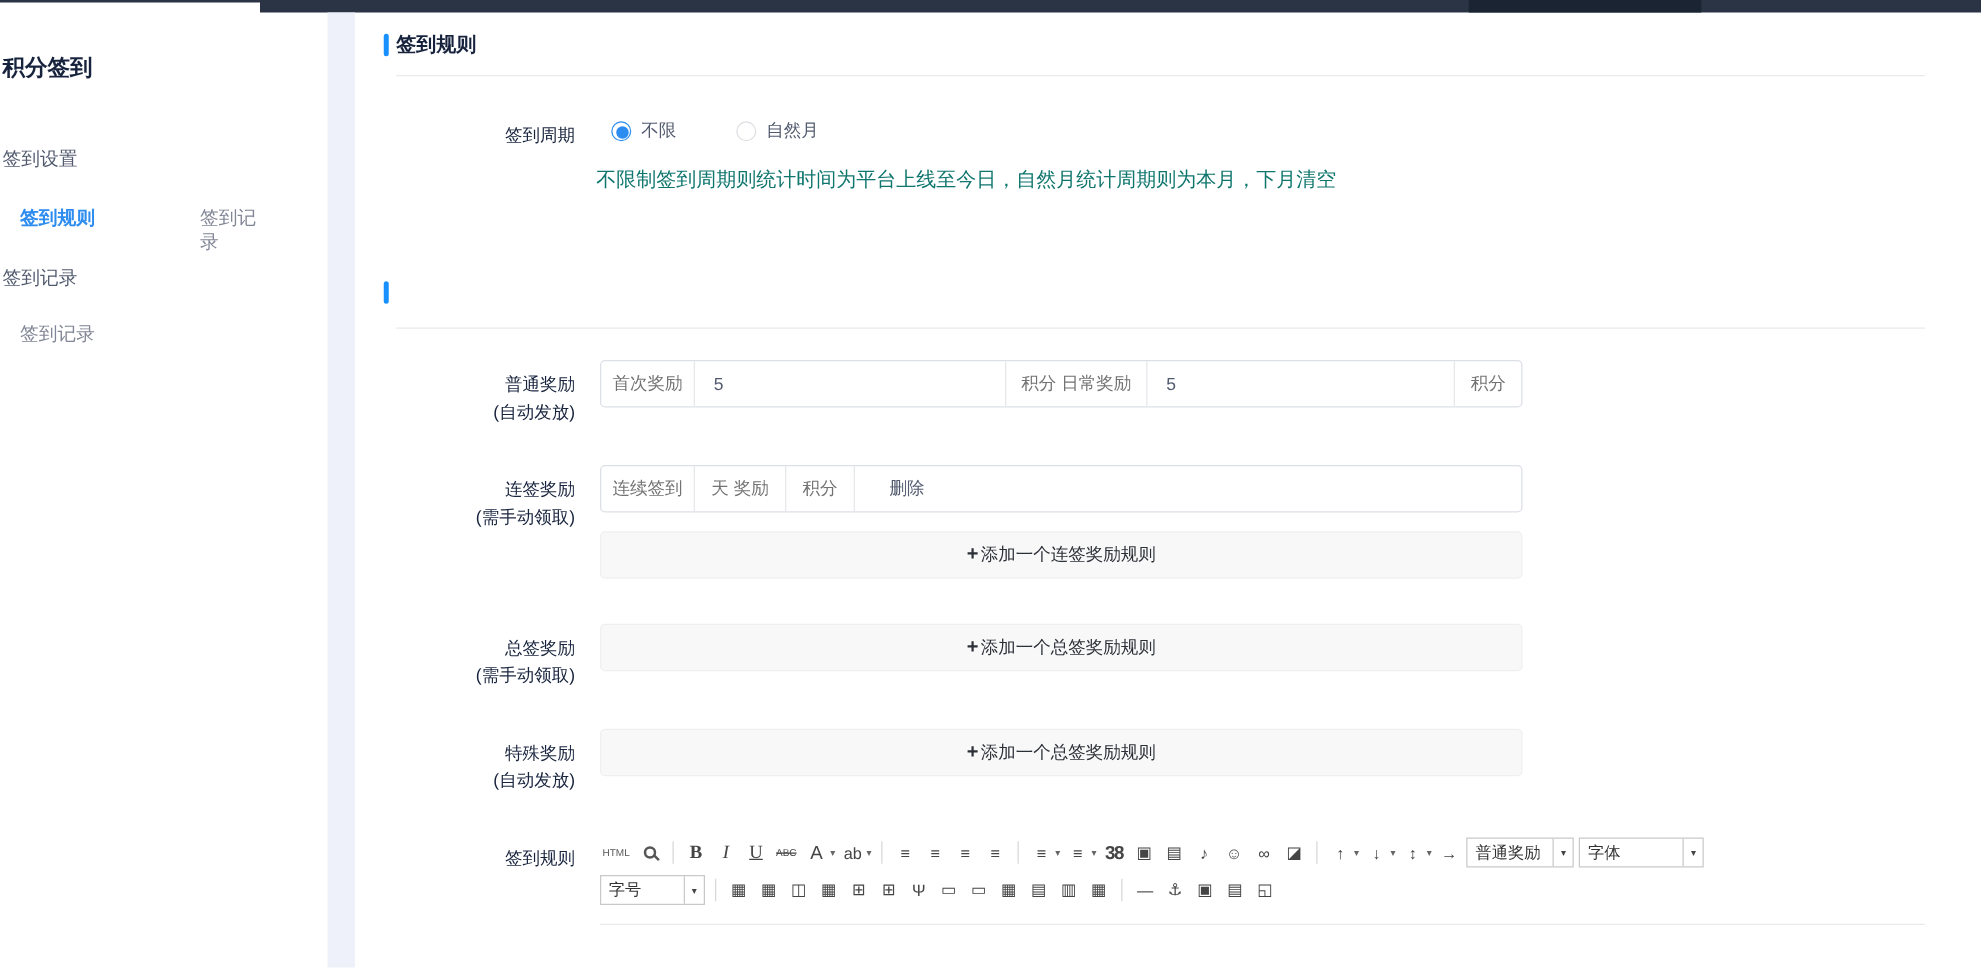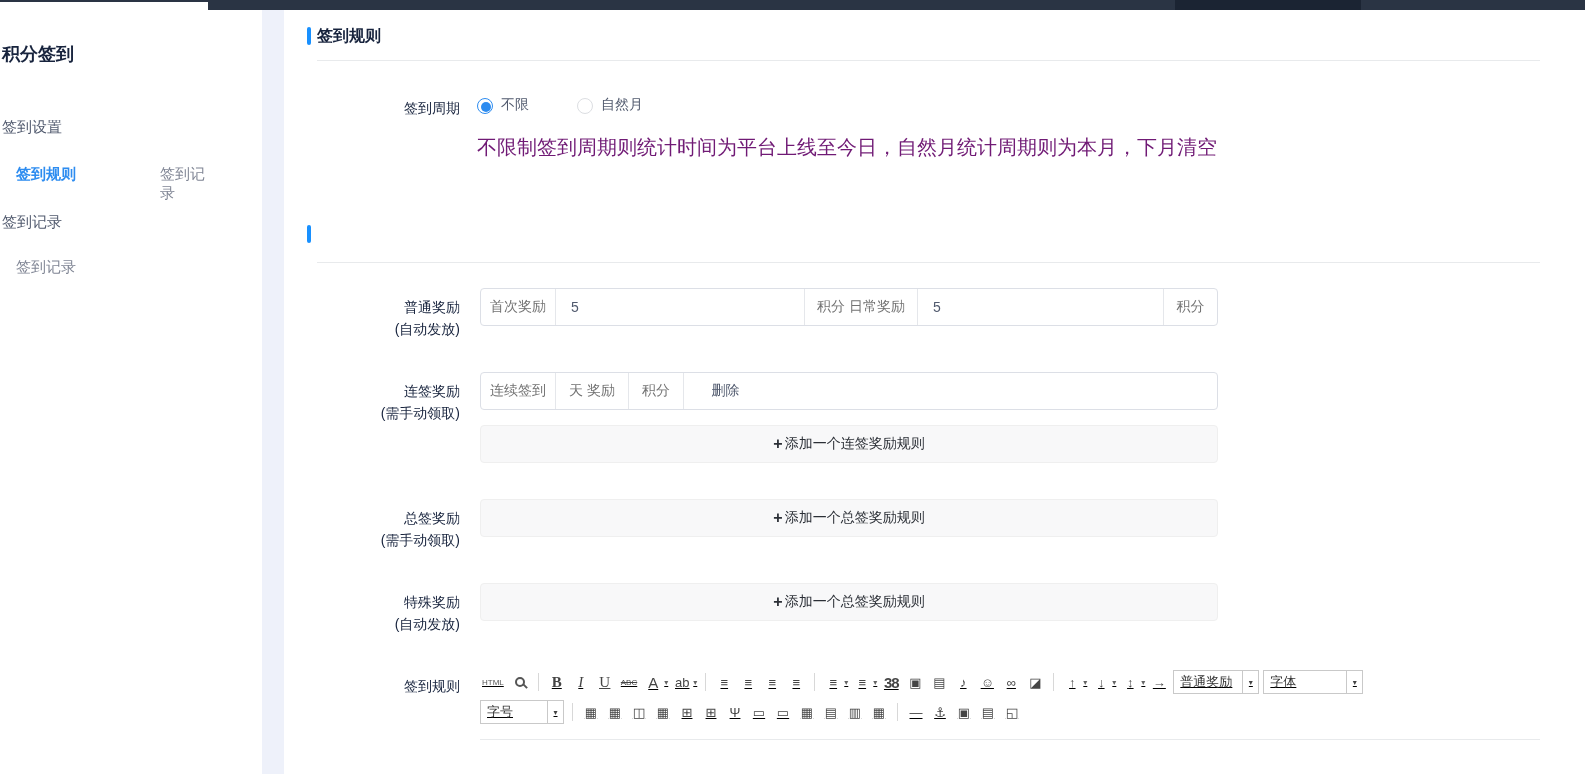--- a/index.html
+++ b/index.html
@@ -29,39 +29,39 @@
   
   .flabel { width:162px; text-align:right; font-size:14px; color:#17233d; font-weight:500; line-height:22px; }
   .fsub { font-weight:400; }
 
   
   .radio-row { display:flex; align-items:center; gap:8px; }
   .rcircle { width:16px; height:16px; border-radius:50%; border:1px solid #dcdee2; background:#fff; position:relative; cursor:pointer; flex:none; }
   .rcircle.on { border-color:#2d8cf0; }
   .rcircle.on::after { content:""; position:absolute; left:3px; top:3px; width:10px; height:10px; border-radius:50%; background:#2d8cf0; }
   .rlabel { font-size:14px; color:#515a6e; cursor:pointer; margin-right:40px; }
-  .help { font-size:20px; color:#701a75; }
+  .help { font-size:16px; color:#0f766e; }
 
   
   .igroup { display:flex; align-items:stretch; width:738px; height:38px; border:1px solid #dcdfe6; border-radius:4px; background:#fff; overflow:hidden; }
   .icell { display:flex; align-items:center; font-size:14px; }
   .iaddon { color:#737373; justify-content:center; border-right:1px solid #e5e7eb; flex:none; }
   .igroup .end { border-right:none; }
   .itext { border:none; outline:none; font-size:14px; color:#515a6e; padding:0 15px; width:100%; height:100%;
     font-family:"Liberation Sans","DejaVu Sans",sans-serif; background:transparent; }
   .iwrap { flex:1 1 auto; border-right:1px solid #e5e7eb; }
   .del-cell { color:#515a6e; cursor:pointer; justify-content:center; flex:none; }
 
   
   .add-btn { width:738px; height:38px; background:#f8f8f9; border:1px solid #efefef; border-radius:4px;
     display:flex; align-items:center; justify-content:center; font-size:14px; color:#2b2f36; cursor:pointer; }
   .add-btn .plus { font-weight:bold; font-size:16px; margin-right:2px; }
 
   
-  .toolbar-row { display:flex; align-items:center; gap:4px; height:30px;text-decoration:underline; }
+  .toolbar-row { display:flex; align-items:center; gap:4px; height:30px; }
   .ticon { min-width:20px; height:22px; display:flex; align-items:center; justify-content:center;
     font-size:13px; color:#454545; cursor:pointer; padding:0 2px; }
   .ticon.bold { font-weight:bold; font-size:15px; font-family:"Liberation Serif","DejaVu Serif",serif; }
   .ticon.italic { font-style:italic; font-size:15px; font-family:"Liberation Serif","DejaVu Serif",serif; }
   .ticon.underl { text-decoration:underline; font-size:15px; font-family:"Liberation Serif","DejaVu Serif",serif; }
   .ticon.strike { text-decoration:line-through; font-size:8px; letter-spacing:0; }
   .ticon.htmlbtn { font-size:8px; color:#555; letter-spacing:0; }
   .ticon.quote { font-weight:bold; letter-spacing:-1px; font-size:15px; }
   .caret { font-size:8px; color:#666; margin-left:-3px; cursor:pointer; }
   .tsep { width:1px; height:18px; background:#d8d8d8; margin:0 4px; flex:none; }
@@ -87,21 +87,21 @@
   <div class="abs sb-item" style="left:16px; top:256px;">签到记录</div>
 </div>
 
 <div class="abs" id="strip"></div>
 
 <div class="abs accent" style="left:307px; top:27px;"></div>
 <div class="abs sec-title" style="left:317px; top:26px;">签到规则</div>
 <div class="abs divider" style="left:317px; top:60px; width:1223px;"></div>
 
 <div class="abs flabel" style="left:298px; top:97px;">签到周期</div>
-<div class="abs radio-row" style="left:477px; top:96px;align-items:flex-end;">
+<div class="abs radio-row" style="left:489px; top:96px;">
   <span class="rcircle on"></span>
   <span class="rlabel">不限</span>
   <span class="rcircle"></span>
   <span class="rlabel">自然月</span>
 </div>
 <div class="abs help" style="left:477px; top:134px;">不限制签到周期则统计时间为平台上线至今日，自然月统计周期则为本月，下月清空</div>
 
 <div class="abs accent" style="left:307px; top:225px;"></div>
 <div class="abs divider" style="left:317px; top:262px; width:1223px;"></div>
 

